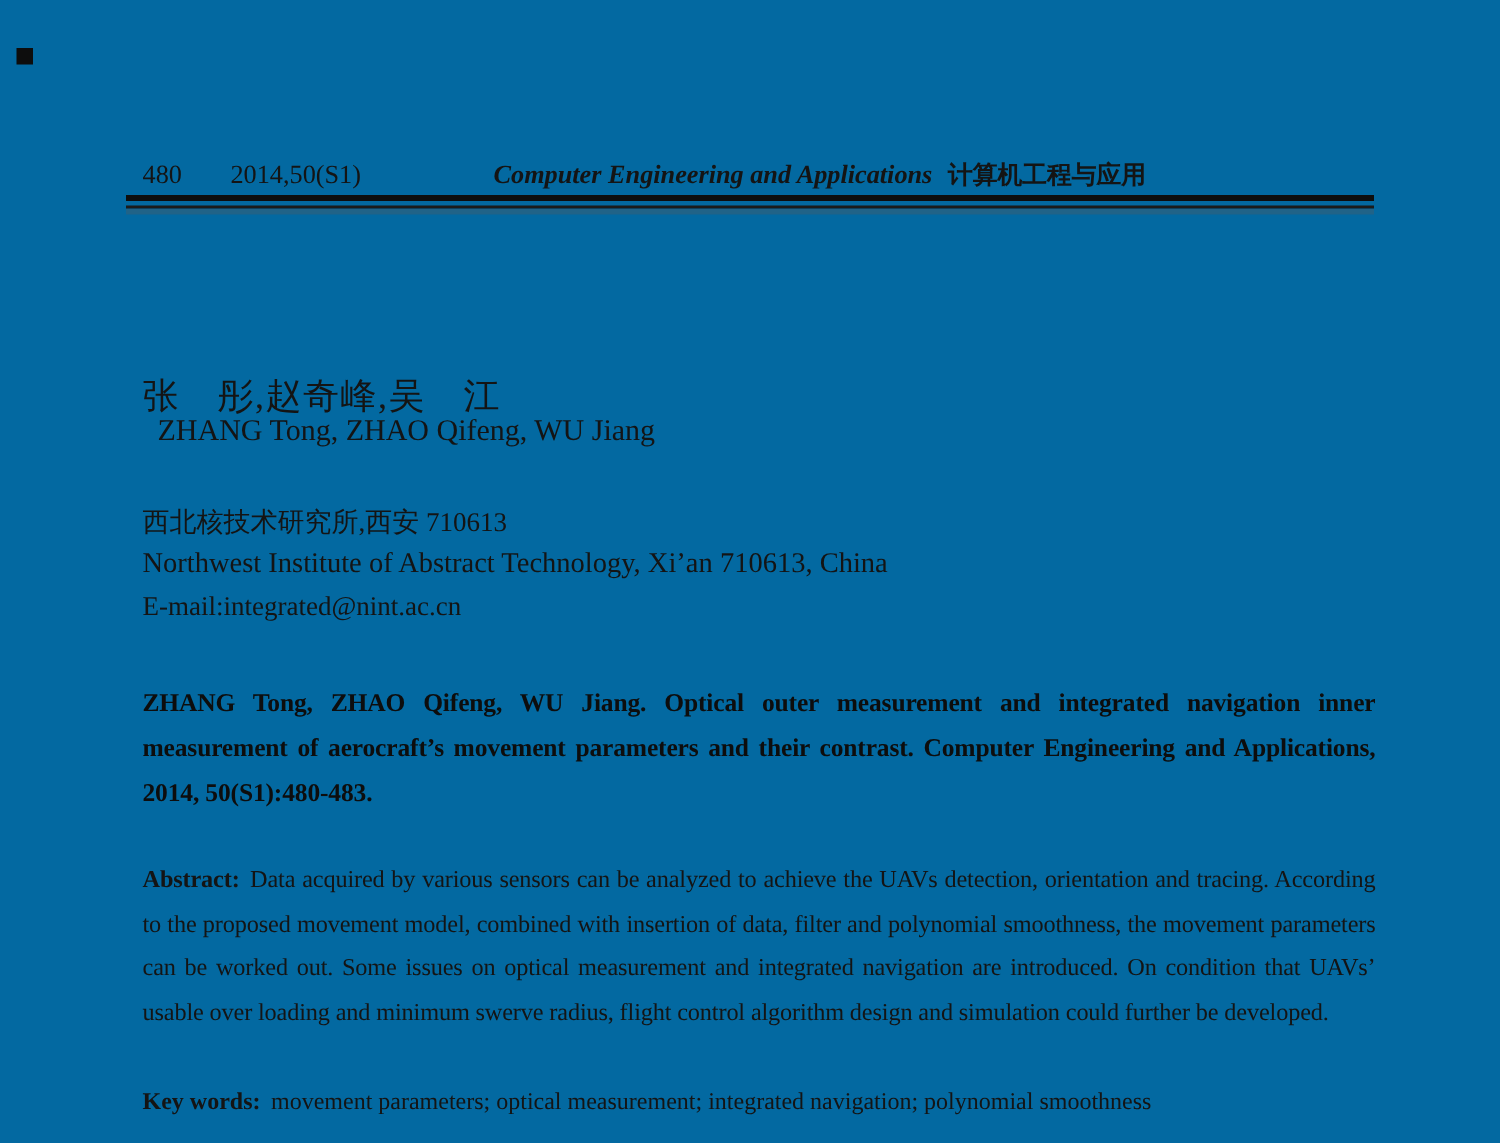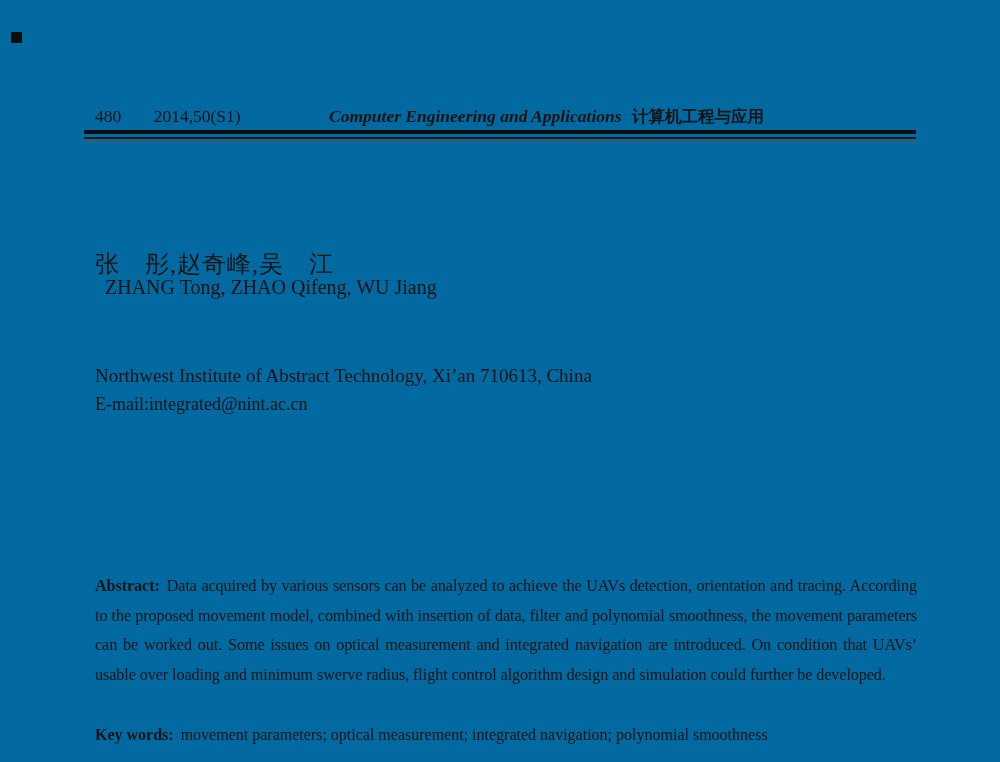--- a/index.html
+++ b/index.html
@@ -152,21 +152,23 @@
     <span class="journal-en">Computer Engineering and Applications</span>
     <span class="journal-cn">计算机工程与应用</span>
   </div>
 
   <div class="rule"></div>
 
 
   <div class="authors-cn">张　彤,赵奇峰,吴　江</div>
   <div class="authors-en">ZHANG Tong, ZHAO Qifeng, WU Jiang</div>
 
+  <div class="affil-cn">西北核技术研究所,西安 710613</div>
   <div class="affil-en">Northwest Institute of Abstract Technology, Xi’an 710613, China</div>
   <div class="email">E-mail:integrated@nint.ac.cn</div>
 
+  <p class="citation">ZHANG Tong, ZHAO Qifeng, WU Jiang. Optical outer measurement and integrated navigation inner measurement of aerocraft’s movement parameters and their contrast. Computer Engineering and Applications, 2014, 50(S1):480-483.</p>
 
   <p class="abstract"><span class="label">Abstract:</span><span>Data acquired by various sensors can be analyzed to achieve the UAVs detection, orientation and tracing. According to the proposed movement model, combined with insertion of data, filter and polynomial smoothness, the movement parameters can be worked out. Some issues on optical measurement and integrated navigation are introduced. On condition that UAVs’ usable over loading and minimum swerve radius, flight control algorithm design and simulation could further be developed.</span></p>
 
   <p class="keywords"><span class="label">Key words:</span><span>movement parameters; optical measurement; integrated navigation; polynomial smoothness</span></p>
 
 </div>
 
 </body></html>

